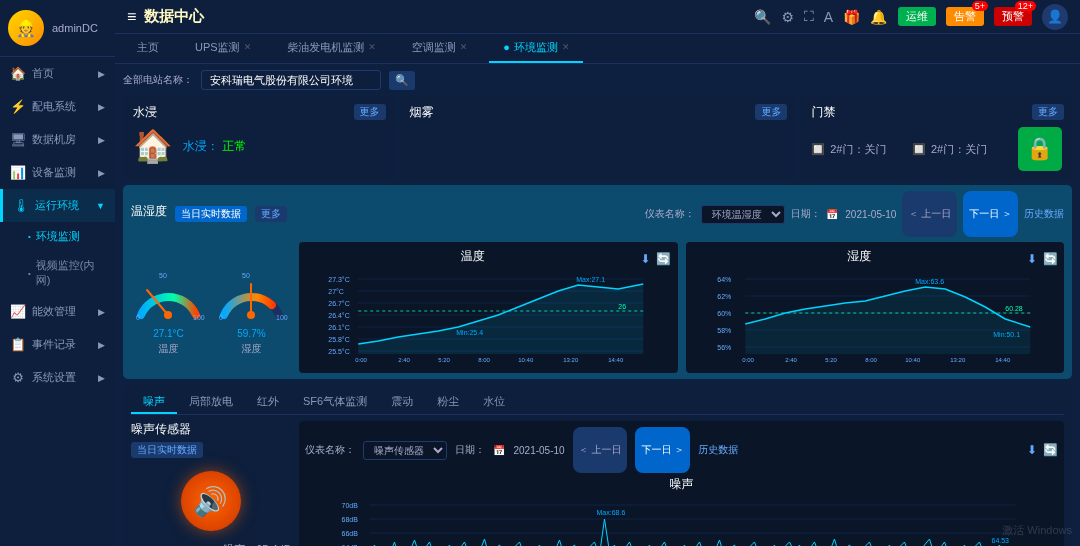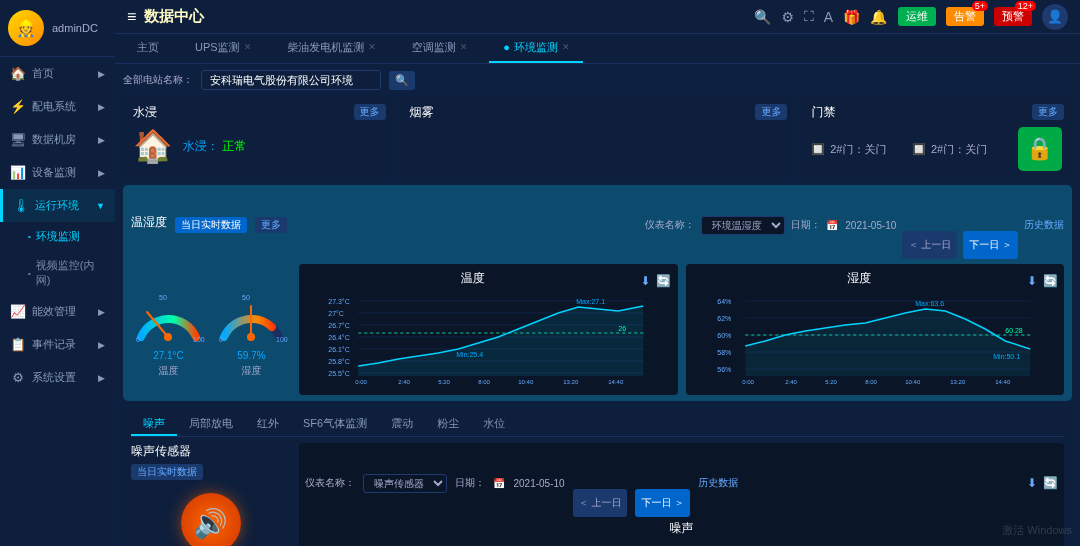--- a/index.html
+++ b/index.html
@@ -167,22 +167,22 @@
     }
     .th-badge.active { background: #0066cc; color: #fff; }
     .th-controls {
       margin-left: auto; display: flex; align-items: center; gap: 6px;
     }
     .th-select {
       background: #0a1628; border: 1px solid #1e3a6e; color: #aac;
       padding: 2px 6px; border-radius: 3px; font-size: 10px;
     }
     .nav-btn {
-      background: #1a3a6e; border: none; color: #aac; padding: 7px 6px;
-      border-radius: 3px; cursor: pointer; font-size: 10px; margin-top: 40px;
+      background: #1a3a6e; border: none; color: #aac; padding: 16px 6px;
+      border-radius: 8px; cursor: pointer; font-size: 10px;
     }
     .nav-btn.active-btn { background: #0066cc; color: #fff; }
     .history-btn { color: #6af; font-size: 10px; cursor: pointer; }
 
     
     .bottom-section { background: #0d1f3c; border-radius: 5px; padding: 6px 8px; flex: 1; overflow: hidden; }
     .bottom-tabs { display: flex; gap: 0; border-bottom: 1px solid #1a3060; margin-bottom: 6px; }
     .bottom-tab {
       padding: 3px 12px; cursor: pointer; color: #8899bb; font-size: 11px;
       border-bottom: 2px solid transparent;

